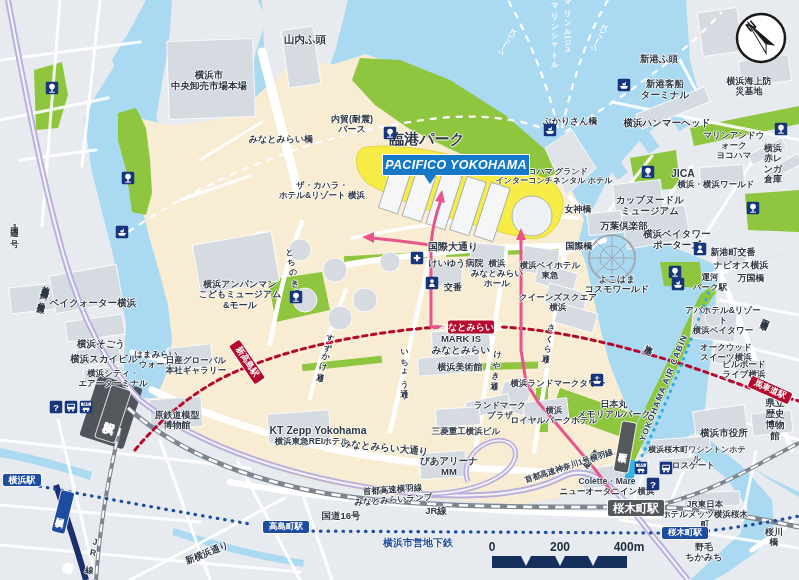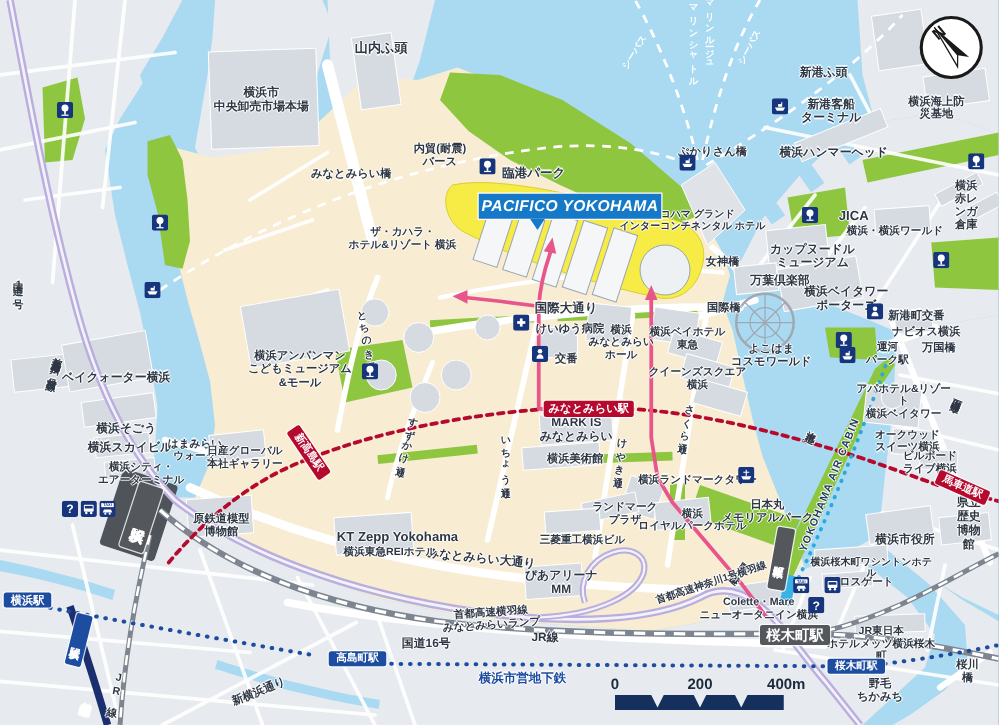--- a/index.html
+++ b/index.html
@@ -234,21 +234,21 @@
     </g>
   </g>
 </svg>
 
 <div id="labels">
       <div class="lbl" style="left: 209px; top: 81px; font-size: 9.5px; transform: translate(-50%, -50%) rotate(0deg);">横浜市
 中央卸売市場本場</div>
       <div class="lbl" style="left: 305px; top: 39px; font-size: 10.5px; transform: translate(-50%, -50%) rotate(0deg);">山内ふ頭</div>
       <div class="lbl" style="left: 352px; top: 124px; font-size: 9px; transform: translate(-50%, -50%) rotate(0deg);">内貿(耐震)
 バース</div>
-      <div class="lbl b" style="left: 427px; top: 139px; font-size: 10px; transform: translate(-50%, -50%) rotate(0deg);">臨港パーク</div>
+      <div class="lbl b" style="left: 427px; top: 139px; font-size: 15px; transform: translate(-50%, -50%) rotate(0deg);">臨港パーク</div>
       <div class="lbl" style="left: 281px; top: 139px; font-size: 9px; transform: translate(-50%, -50%) rotate(0deg);">みなとみらい橋</div>
       <div class="lbl" style="left: 322px; top: 191px; font-size: 8.5px; transform: translate(-50%, -50%) rotate(0deg);">ザ・カハラ・
 ホテル&amp;リゾート 横浜</div>
       <div class="lbl" style="left: 93px; top: 303px; font-size: 9.5px; transform: translate(-50%, -50%) rotate(0deg);">ベイクォーター横浜</div>
       <div class="lbl" style="left: 240px; top: 295px; font-size: 9px; transform: translate(-50%, -50%) rotate(0deg);">横浜アンパンマン
 こどもミュージアム
 &amp;モール</div>
       <div class="lbl" style="left: 101px; top: 344px; font-size: 9.5px; transform: translate(-50%, -50%) rotate(0deg);">横浜そごう</div>
       <div class="lbl" style="left: 104px; top: 359px; font-size: 9.5px; transform: translate(-50%, -50%) rotate(0deg);">横浜スカイビル</div>
       <div class="lbl" style="left: 113px; top: 379px; font-size: 8.5px; transform: translate(-50%, -50%) rotate(0deg);">横浜シティ・
@@ -336,31 +336,33 @@
       <div class="lbl" style="left: 579px; top: 246px; font-size: 9px; transform: translate(-50%, -50%) rotate(0deg);">国際橋</div>
       <div class="lbl" style="left: 578px; top: 209px; font-size: 9px; transform: translate(-50%, -50%) rotate(0deg);">女神橋</div>
       <div class="lbl" style="left: 554px; top: 176px; font-size: 8px; transform: translate(-50%, -50%) rotate(0deg);">ヨコハマ グランド
 インターコンチネンタル ホテル</div>
       <div class="lbl" style="left: 570px; top: 121px; font-size: 9px; transform: translate(-50%, -50%) rotate(0deg);">ぷかりさん橋</div>
       <div class="lbl" style="left: 659px; top: 59px; font-size: 9.5px; transform: translate(-50%, -50%) rotate(0deg);">新港ふ頭</div>
       <div class="lbl" style="left: 665px; top: 90px; font-size: 9.5px; transform: translate(-50%, -50%) rotate(0deg);">新港客船
 ターミナル</div>
       <div class="lbl" style="left: 749px; top: 86px; font-size: 9px; transform: translate(-50%, -50%) rotate(0deg);">横浜海上防災基地</div>
       <div class="lbl" style="left: 667px; top: 123px; font-size: 9.5px; transform: translate(-50%, -50%) rotate(0deg);">横浜ハンマーヘッド</div>
+      <div class="lbl" style="left: 734px; top: 146px; font-size: 8.5px; transform: translate(-50%, -50%) rotate(0deg);">マリンアンドウォーク
+ヨコハマ</div>
       <div class="lbl" style="left: 773px; top: 164px; font-size: 9px; transform: translate(-50%, -50%) rotate(0deg);">横浜
 赤レンガ倉庫</div>
       <div class="lbl b" style="left: 683px; top: 173px; font-size: 10.5px; transform: translate(-50%, -50%) rotate(0deg);">JICA</div>
       <div class="lbl" style="left: 716px; top: 185px; font-size: 8.5px; transform: translate(-50%, -50%) rotate(0deg);">横浜・横浜ワールド</div>
       <div class="lbl v w" style="left: 567px; top: 24px; font-size: 7.5px; color: rgb(255, 255, 255); transform: translate(-50%, -50%) rotate(0deg);">マリンルージュ</div>
       <div class="lbl v w" style="left: 554px; top: 32px; font-size: 7.5px; color: rgb(255, 255, 255); transform: translate(-50%, -50%) rotate(0deg);">マリンシャトル</div>
       <div class="lbl w" style="left: 508px; top: 42px; font-size: 7.5px; color: rgb(255, 255, 255); transform: translate(-50%, -50%) rotate(-58deg);">シーバス</div>
       <div class="lbl w" style="left: 600px; top: 38px; font-size: 7.5px; color: rgb(255, 255, 255); transform: translate(-50%, -50%) rotate(-62deg);">シーバス</div>
       <div class="lbl v" style="left: 652px; top: 341px; font-size: 8px; transform: translate(-50%, -50%) rotate(24deg);">汽車道</div>
       <div class="lbl" style="left: 664px; top: 388px; font-size: 8.5px; color: rgb(32, 58, 102); letter-spacing: 1px; transform: translate(-50%, -50%) rotate(-68deg);">YOKOHAMA AIR CABIN</div>
-      <div class="badge mm" style="left: 471px; top: 327px; width: 72px; height: 13px; font-size: 9px; transform: translate(-50%, -50%) rotate(0deg);">みなとみらい駅</div>
+      <div class="badge mm" style="left: 471px; top: 327px; width: 46px; height: 13px; font-size: 9px; transform: translate(-50%, -50%) rotate(0deg);">みなとみらい駅</div>
       <div class="badge mm" style="left: 247px; top: 362px; width: 46px; height: 12px; font-size: 8.5px; transform: translate(-50%, -50%) rotate(56deg);">新高島駅</div>
       <div class="badge mm" style="left: 770px; top: 390px; width: 44px; height: 12px; font-size: 8.5px; transform: translate(-50%, -50%) rotate(24deg);">馬車道駅</div>
       <div class="badge jr bv" style="left: 113px; top: 414px; width: 20px; height: 54px; font-size: 11.5px; transform: translate(-50%, -50%) rotate(18deg);">横浜駅</div>
       <div class="badge jr" style="left: 636px; top: 508px; width: 56px; height: 16px; font-size: 11.5px; transform: translate(-50%, -50%) rotate(0deg);">桜木町駅</div>
       <div class="badge jr bv" style="left: 625px; top: 447px; width: 14px; height: 50px; font-size: 8.5px; transform: translate(-50%, -50%) rotate(10deg);">桜木町駅</div>
       <div class="badge sub" style="left: 22px; top: 480px; width: 38px; height: 12px; font-size: 9px; transform: translate(-50%, -50%) rotate(0deg);">横浜駅</div>
       <div class="badge sub bv" style="left: 63px; top: 512px; width: 13px; height: 42px; font-size: 8.5px; transform: translate(-50%, -50%) rotate(14deg);">横浜駅</div>
       <div class="badge sub" style="left: 274px; top: 527px; width: 46px; height: 12px; font-size: 8.5px; transform: translate(-50%, -50%) rotate(0deg); margin-left: 12px;">高島町駅</div>
       <div class="badge sub" style="left: 685px; top: 533px; width: 46px; height: 12px; font-size: 8.5px; transform: translate(-50%, -50%) rotate(0deg);">桜木町駅</div>
       <span class="micon" style="left: 52px; top: 88px;">

